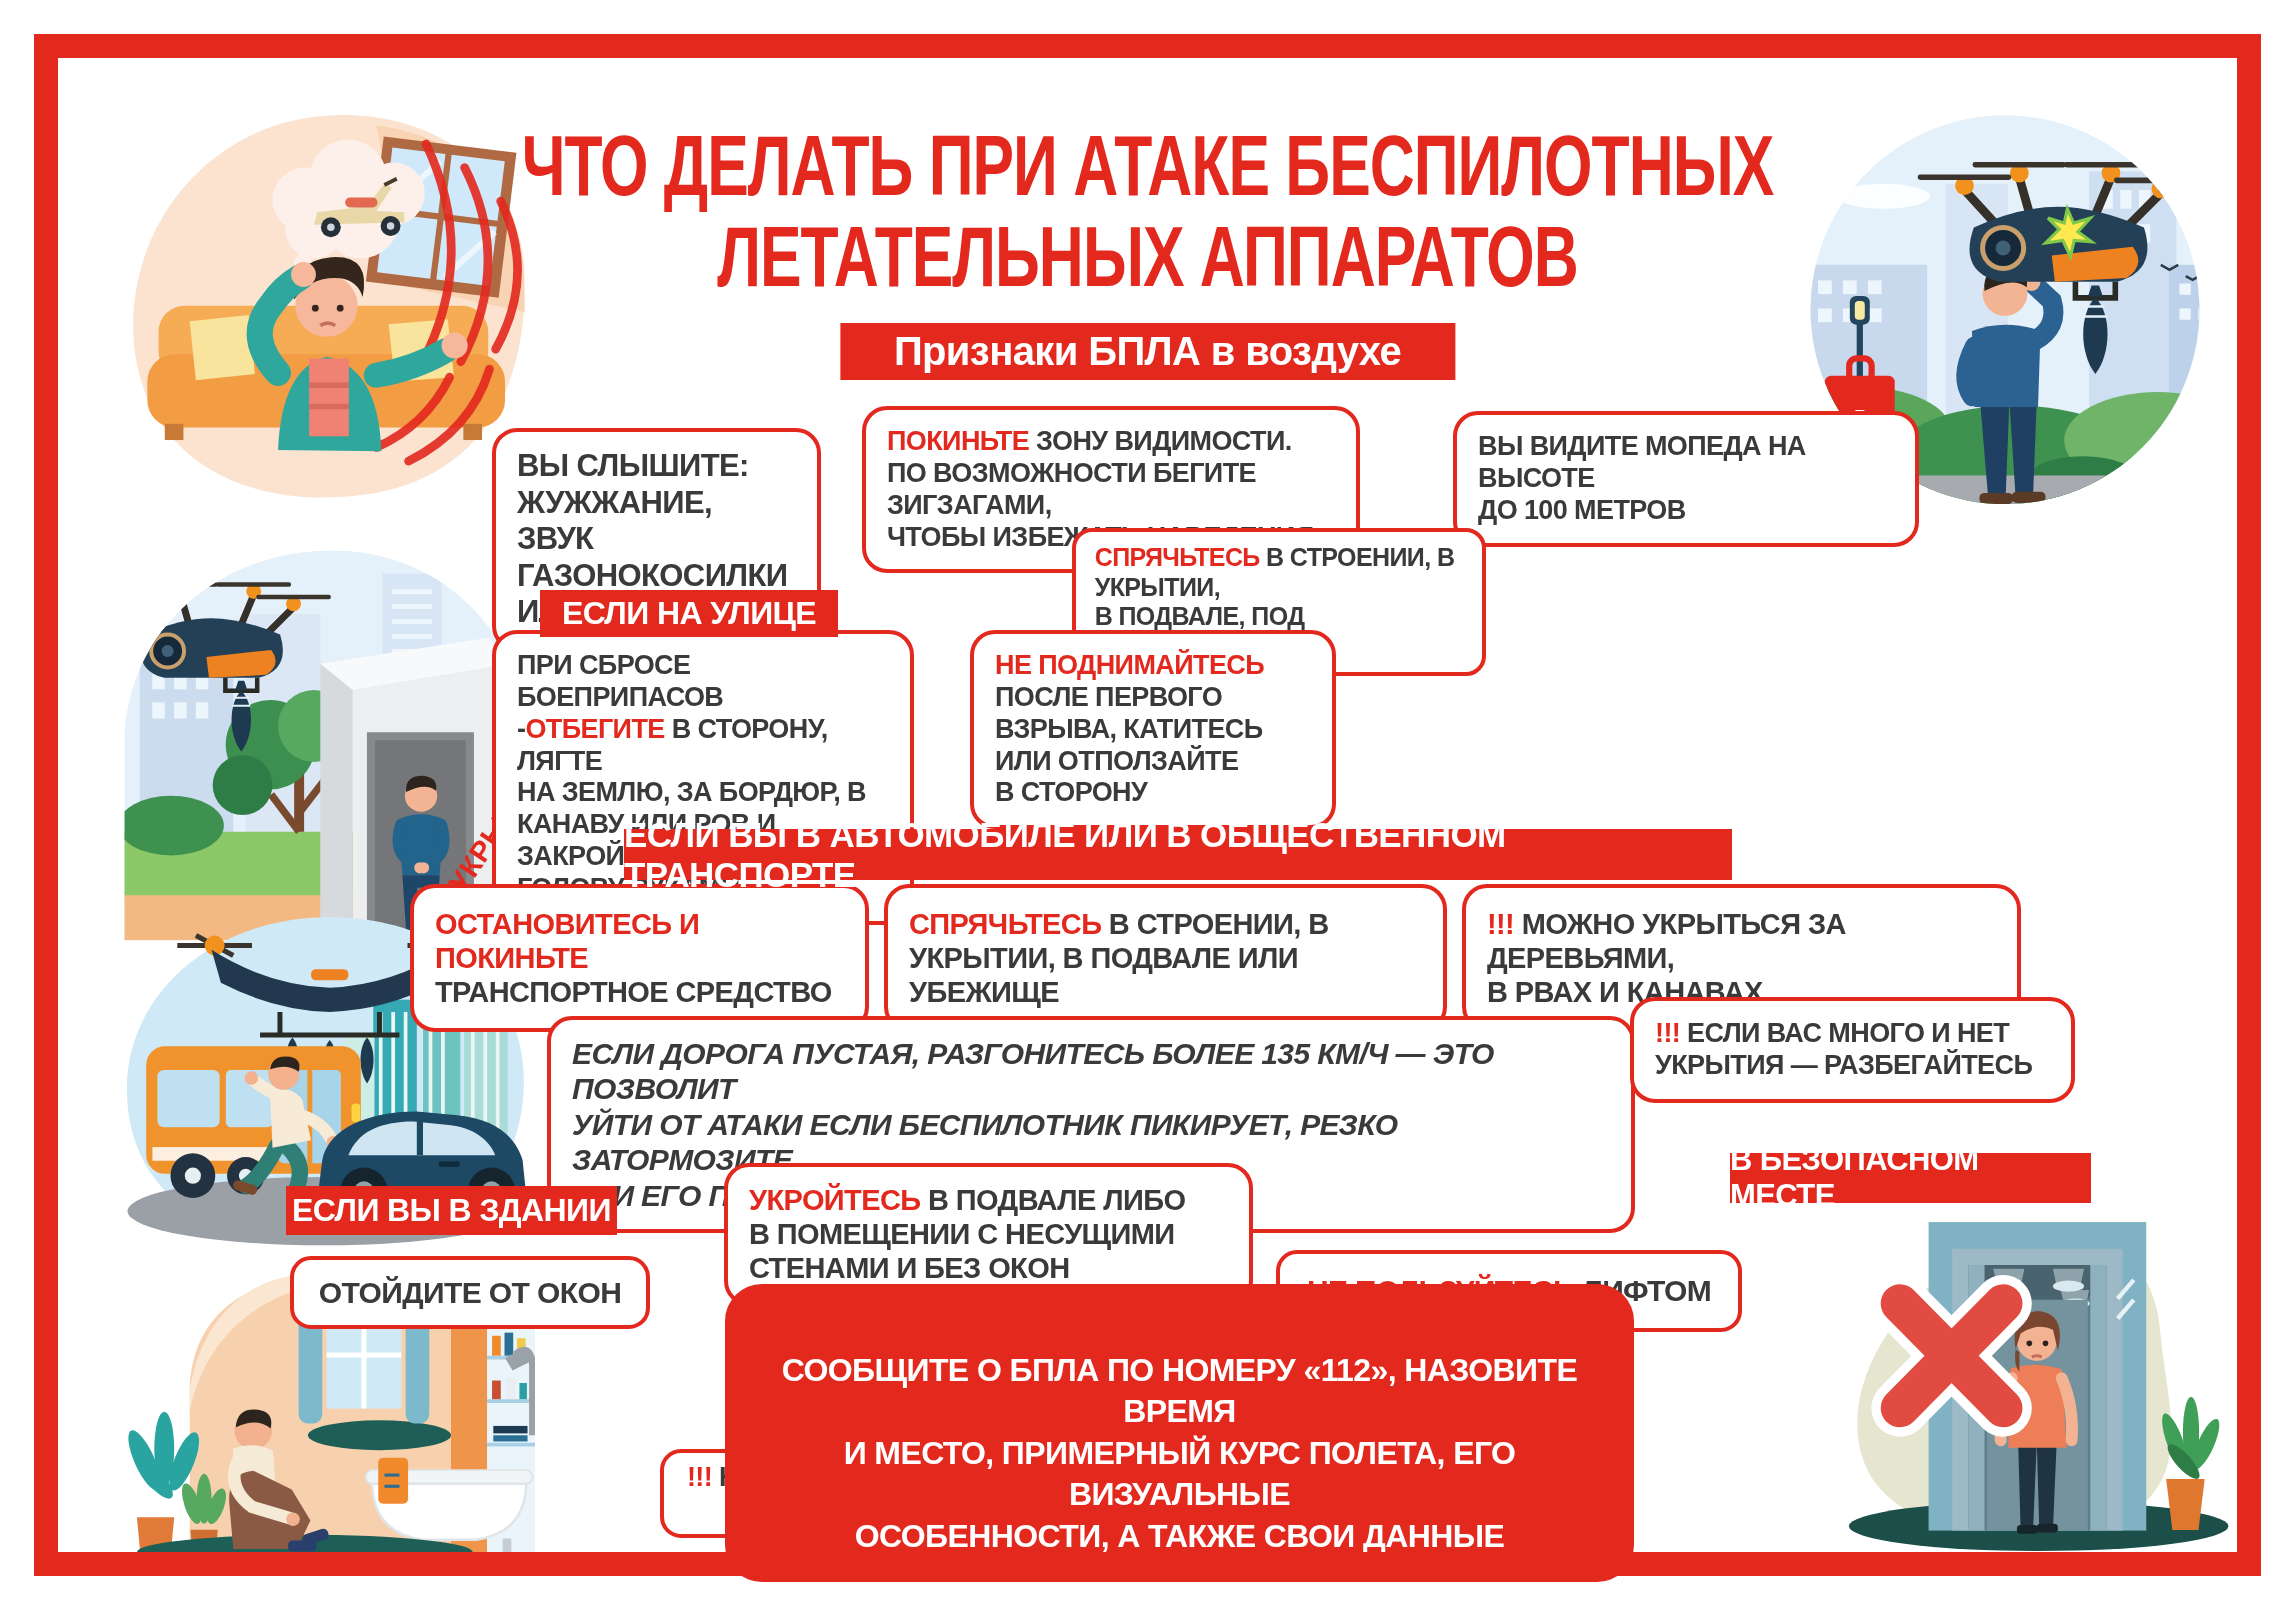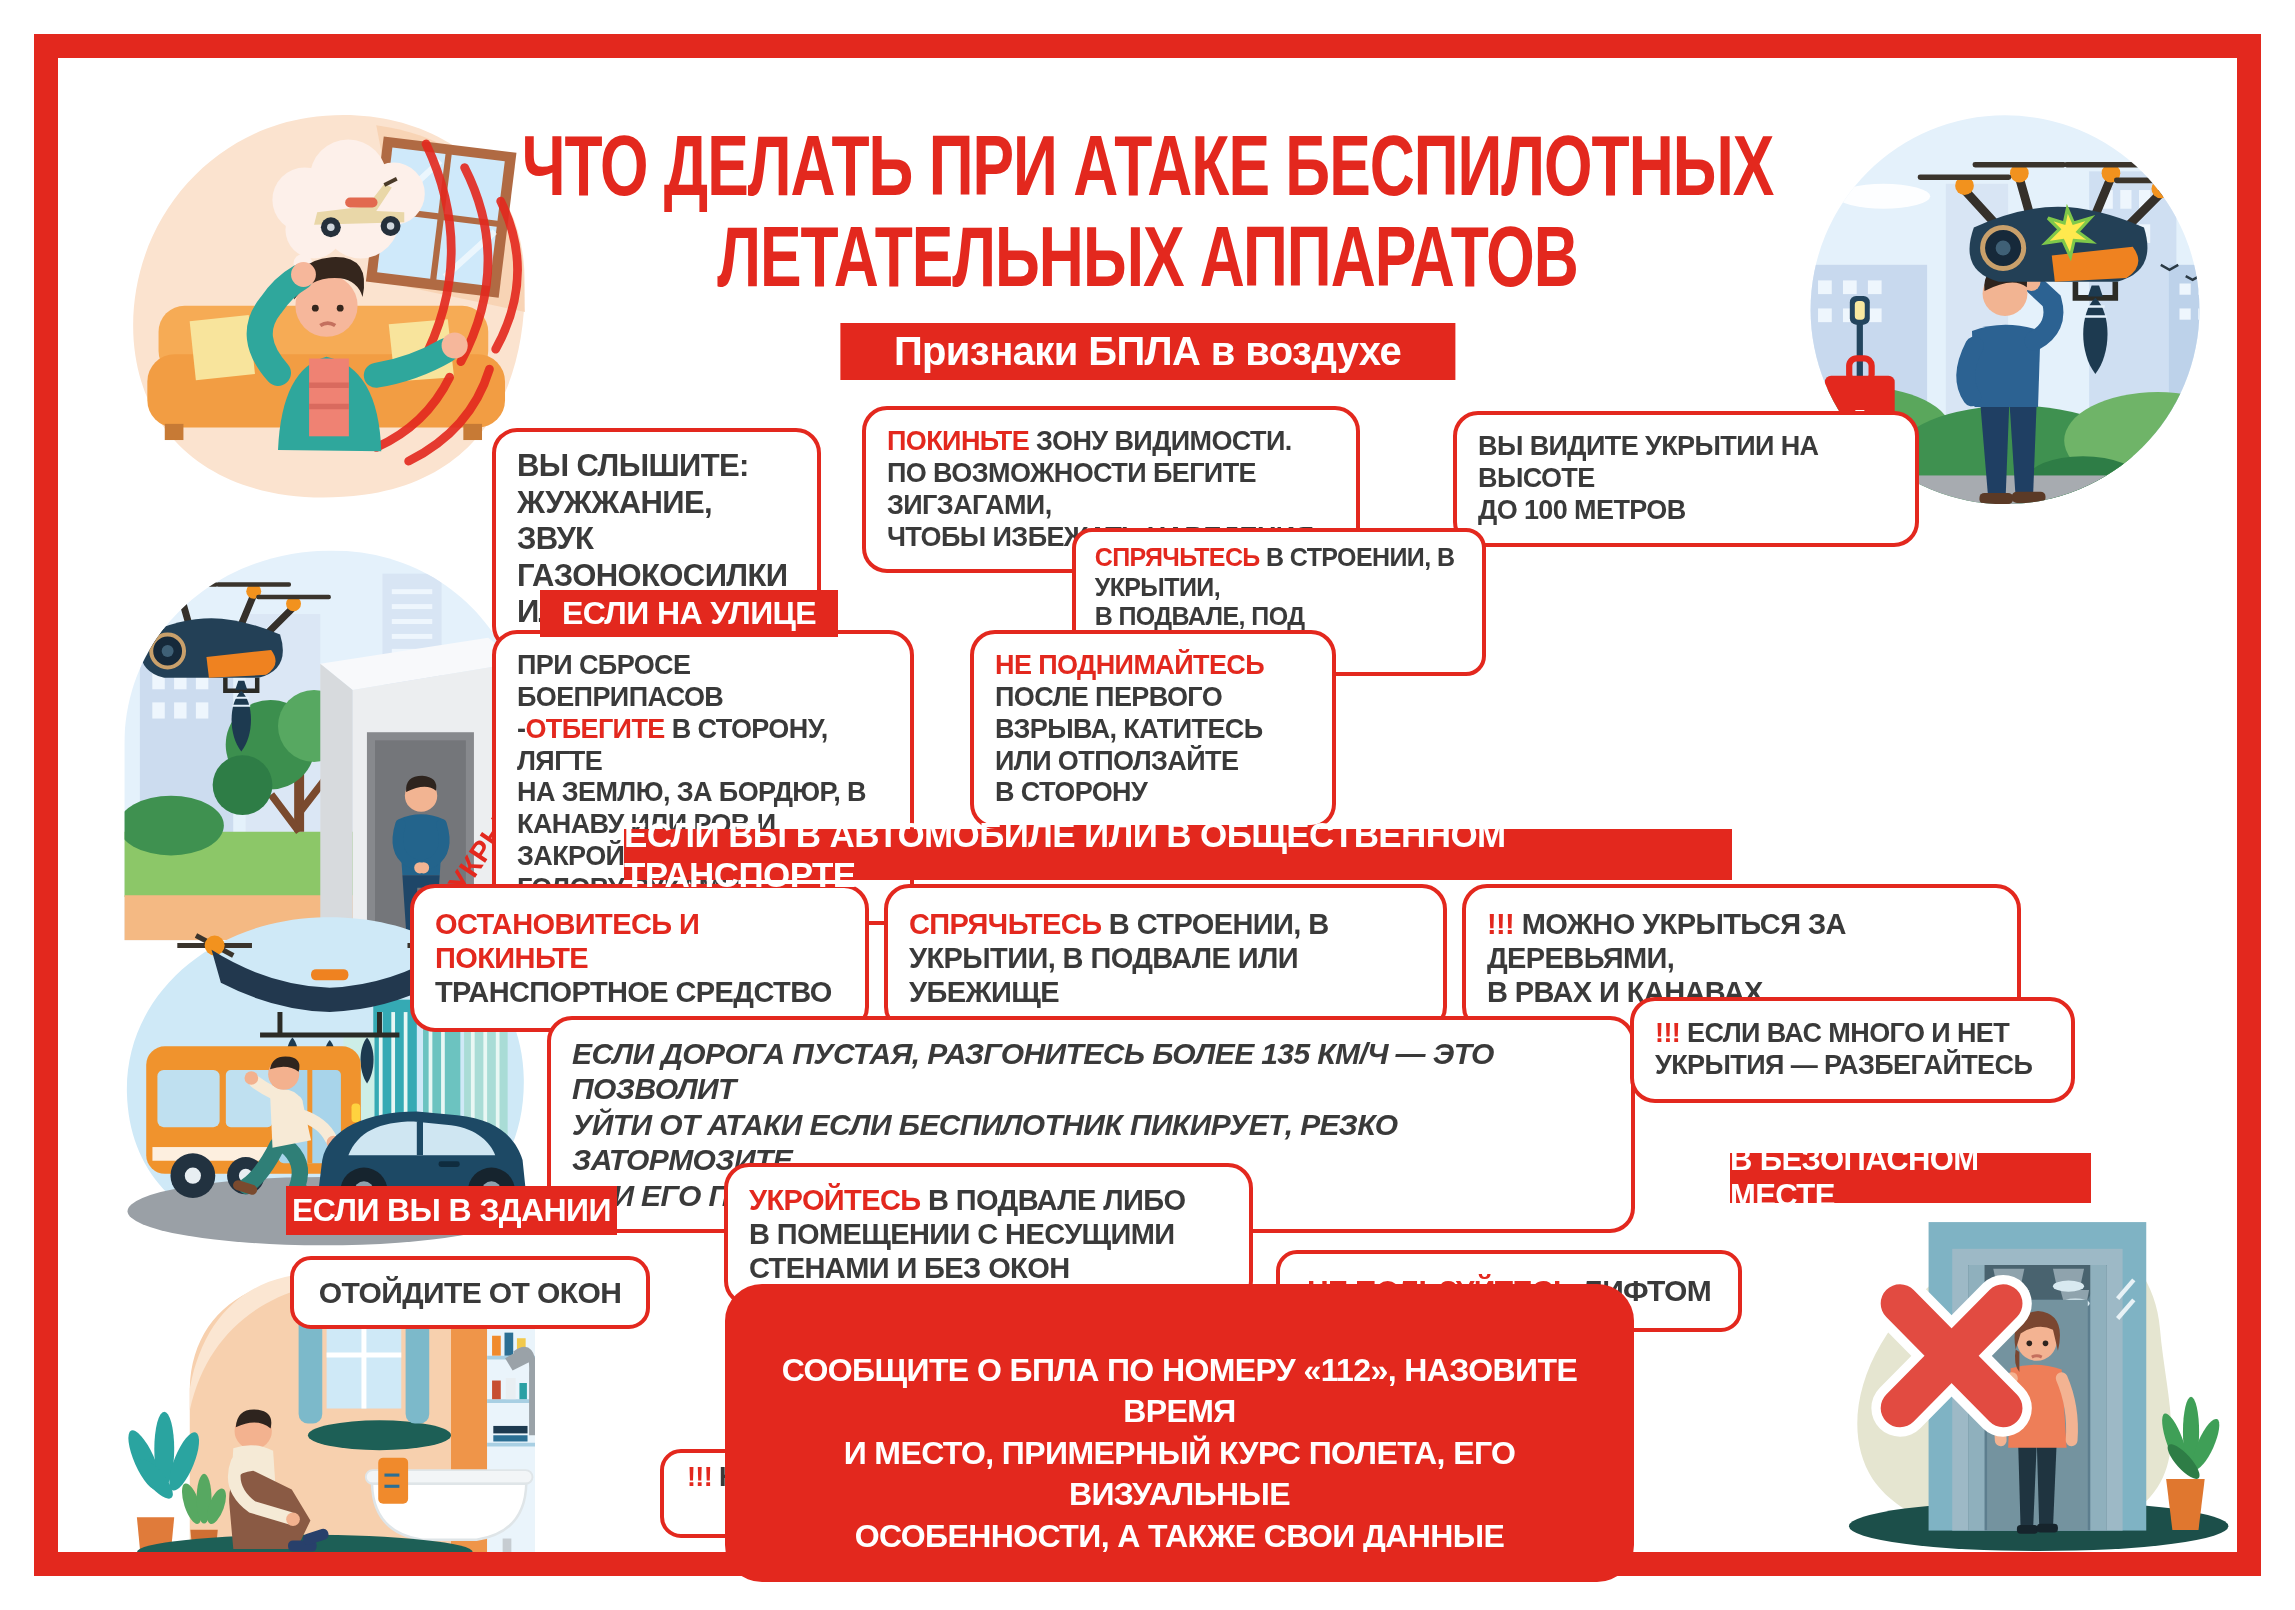--- a/index.html
+++ b/index.html
@@ -528,21 +528,21 @@
 ИЛИ МОПЕДА</span></p>
   </div>
 
   <div class="bubble" style="left:862px; top:406px; width:498px; font-size:27px;">
     <p class="bt"><span class="red">ПОКИНЬТЕ</span><span> ЗОНУ ВИДИМОСТИ.
 ПО ВОЗМОЖНОСТИ БЕГИТЕ ЗИГЗАГАМИ,
 ЧТОБЫ ИЗБЕЖАТЬ НАВЕДЕНИЯ</span></p>
   </div>
 
   <div class="bubble" style="left:1453px; top:411px; width:466px; font-size:27px;">
-    <p class="bt"><span>ВЫ ВИДИТЕ УКРЫТИИ НА ВЫСОТЕ
+    <p class="bt"><span>ВЫ ВИДИТЕ МОПЕДА НА ВЫСОТЕ
 ДО 100 МЕТРОВ</span></p>
   </div>
 
   <div class="bubble" style="left:1072px; top:528px; width:414px; font-size:25px; border-radius:20px; padding:11.2px 18.7px;">
     <p class="bt"><span class="red">СПРЯЧЬТЕСЬ</span><span> В СТРОЕНИИ, В УКРЫТИИ,
 В ПОДВАЛЕ, ПОД ДЕРЕВЬЯМИ</span></p>
   </div>
 
   <div class="banner" style="left:540px; top:590px; width:298px; height:47px; font-size:32px;">
     <span>ЕСЛИ НА УЛИЦЕ</span>

